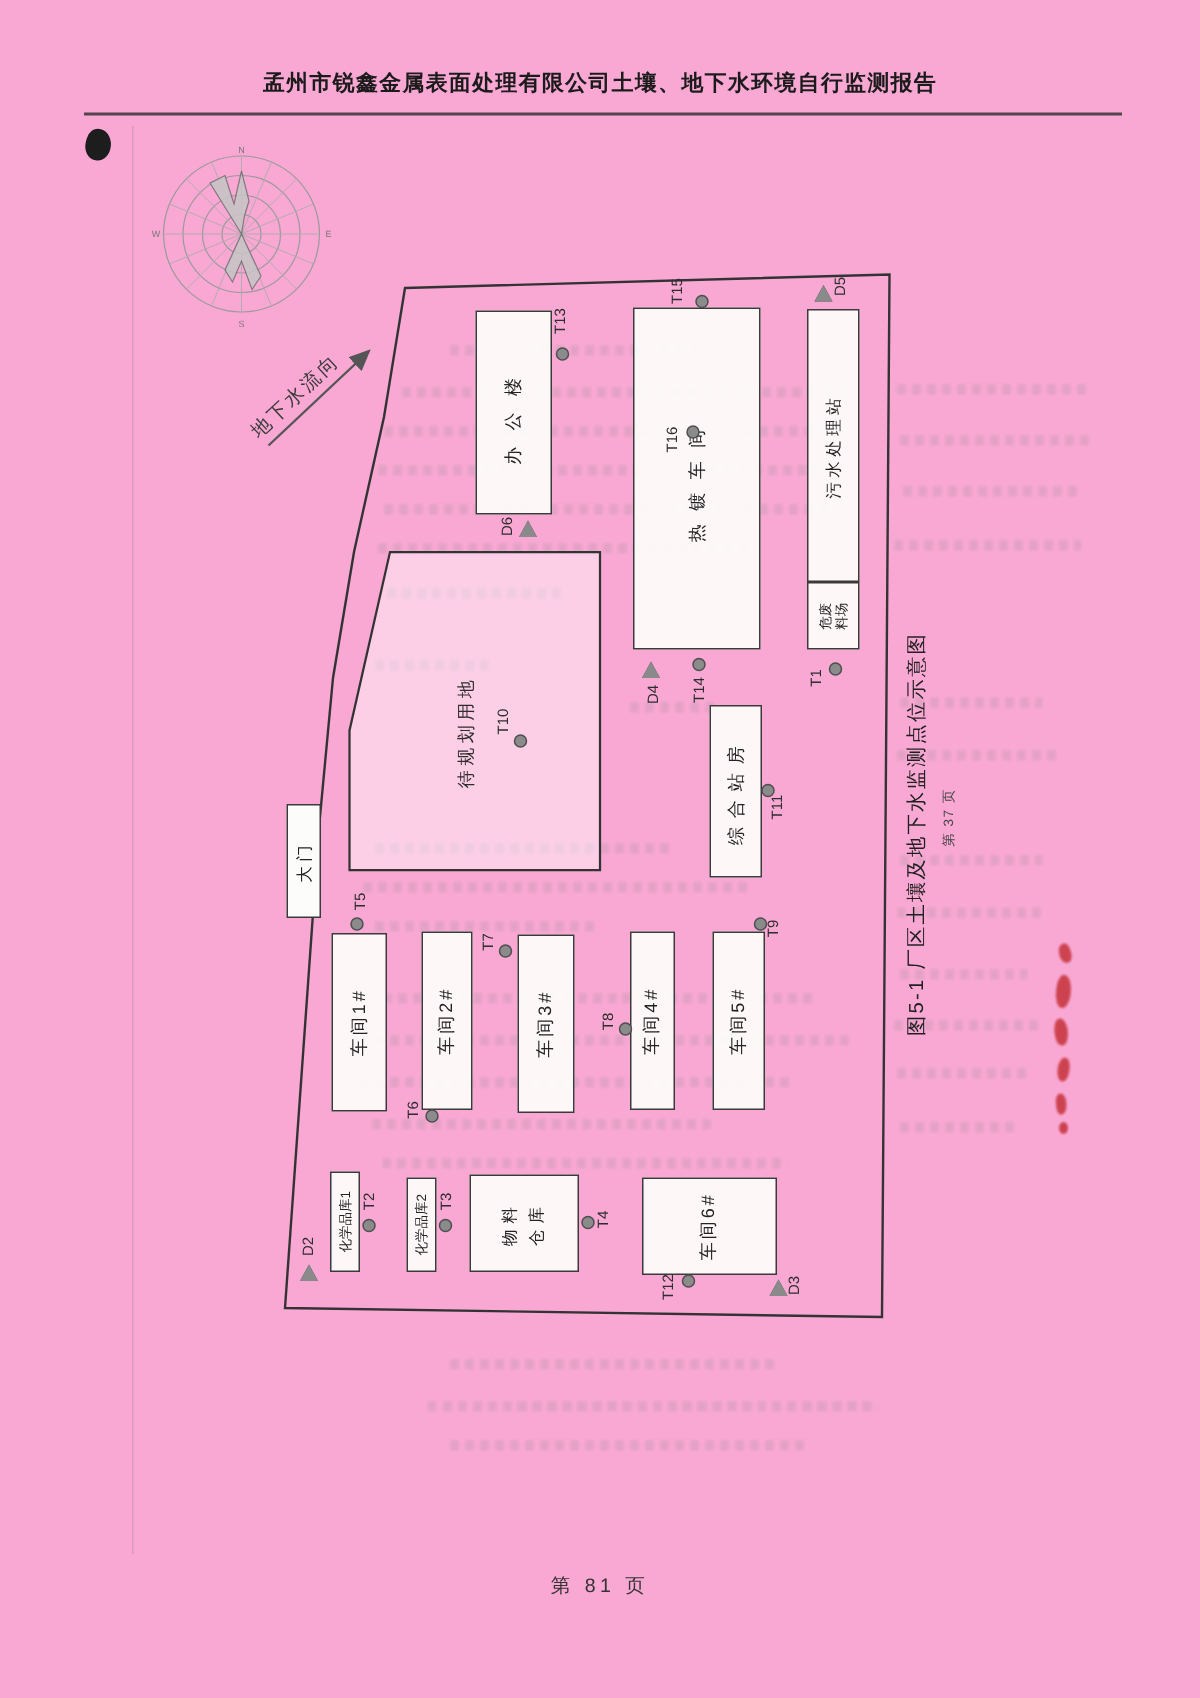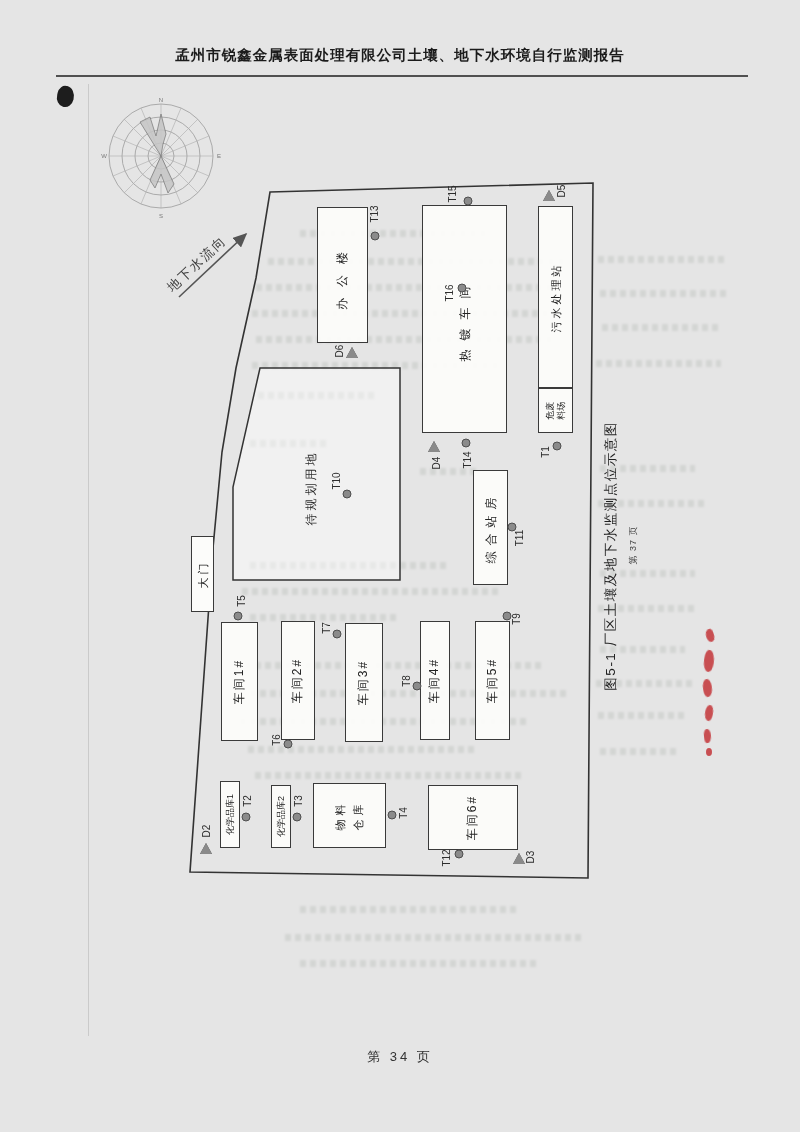--- a/index.html
+++ b/index.html
@@ -1,16 +1,16 @@
 <!DOCTYPE html>
 <html><head>
 <meta charset="utf-8">
 <style>
   html,body{margin:0;padding:0;background:#ffffff;}
-  #page{position:relative;width:800px;height:1132px;background:#e5e5e5;overflow:hidden;
+  #page{position:relative;width:800px;height:1132px;background:#f9a8d4;overflow:hidden;
         font-family:"Liberation Sans","DejaVu Sans",sans-serif;color:#222;}
   
   #hdr{position:absolute;top:46px;left:0;width:100%;text-align:center;
        font-size:14.5px;font-weight:700;letter-spacing:1px;color:#1b1b1b;}
   #hdr-rule{position:absolute;top:75px;left:56px;width:692px;height:2px;background:#2a2a2a;opacity:.8;}
   #ftr{position:absolute;top:1048px;left:0;width:100%;text-align:center;
        font-size:13px;letter-spacing:3px;color:#333;}
   
   .blob{position:absolute;left:57px;top:86px;width:17px;height:21px;background:#1d1d1d;
         border-radius:45% 60% 50% 55%;transform:rotate(14deg);}
@@ -221,14 +221,14 @@
   <div class="rlabel cap" style="left:611px;top:556px;">图5-1 厂区土壤及地下水监测点位示意图</div>
   <div class="rlabel cap-small" style="left:633px;top:545px;">第 37 页</div>
 
   <div class="stamp" style="left:706px;top:629px;width:8px;height:13px;border-radius:60% 40% 50% 50%;transform:rotate(-18deg);"></div>
   <div class="stamp" style="left:704px;top:650px;width:10px;height:22px;border-radius:40% 60% 45% 55%;transform:rotate(8deg);"></div>
   <div class="stamp" style="left:703px;top:679px;width:9px;height:18px;border-radius:55% 45% 60% 40%;transform:rotate(-10deg);"></div>
   <div class="stamp" style="left:705px;top:705px;width:8px;height:16px;border-radius:45% 55% 40% 60%;transform:rotate(12deg);"></div>
   <div class="stamp" style="left:704px;top:729px;width:7px;height:14px;border-radius:50% 50% 60% 40%;transform:rotate(-6deg);"></div>
   <div class="stamp" style="left:706px;top:748px;width:6px;height:8px;border-radius:50%;"></div>
 
-  <div id="ftr">第 34 页</div>
+  <div id="ftr">第 81 页</div>
 </div>
 
 </body></html>

